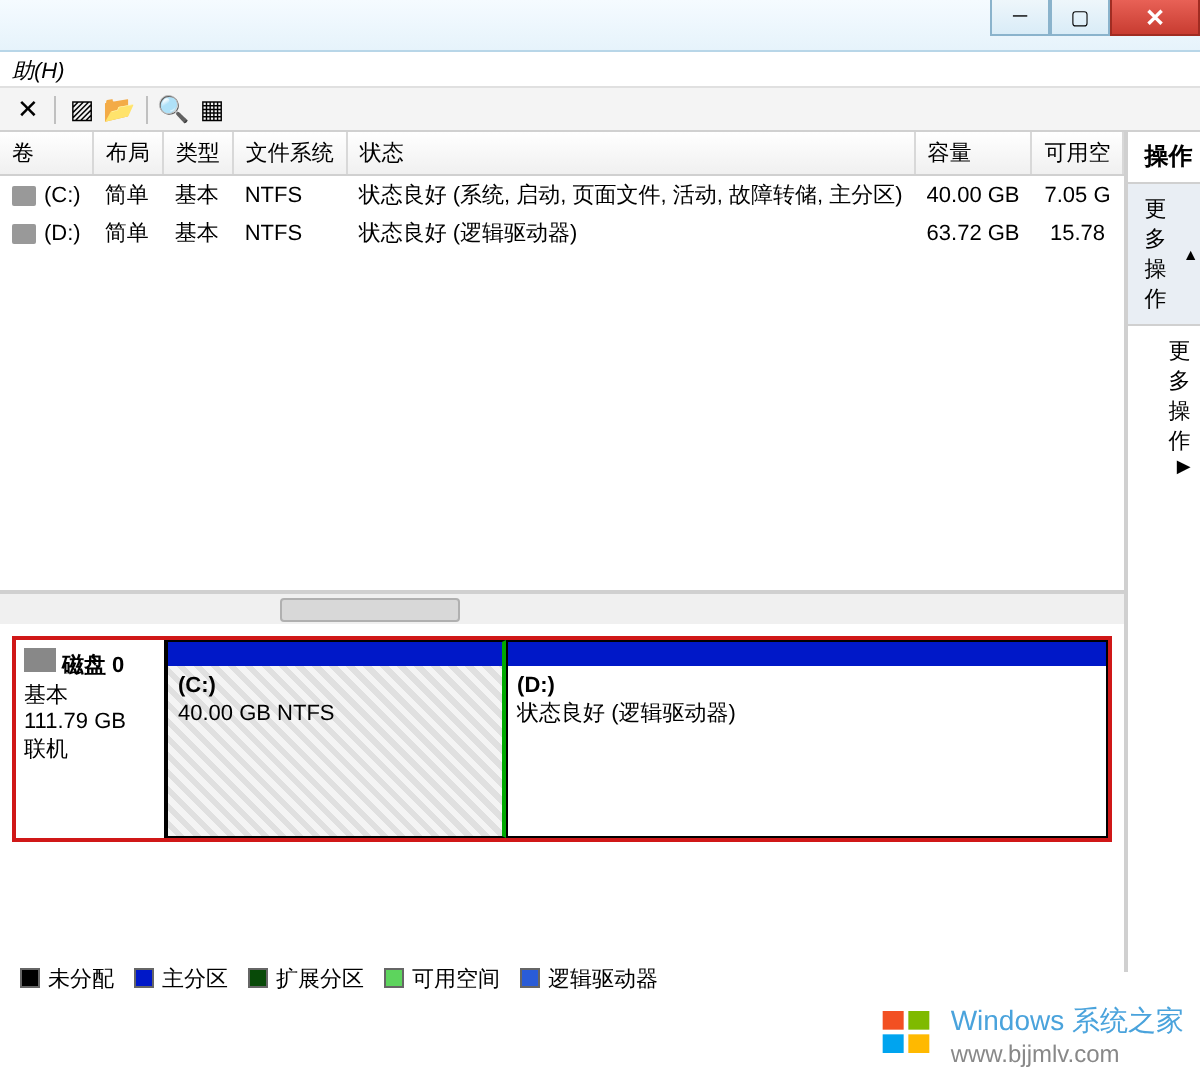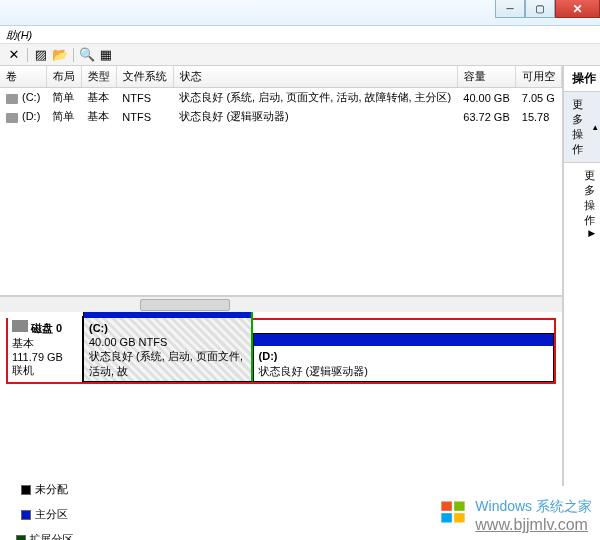--- a/index.html
+++ b/index.html
@@ -24,62 +24,62 @@
   
   .main { display: flex; height: 420px; }
   .left { flex: 0 0 450px; display: flex; flex-direction: column; border-right: 1px solid #d0d0d0; }
   .right { flex: 1; background: #fff; }
 
   
   .vol-list { flex: 0 0 230px; overflow: auto; border-bottom: 1px solid #d0d0d0; background: #fff; }
   table { width: 100%; border-collapse: collapse; font-size: 11px; }
   th { text-align: left; font-weight: normal; padding: 3px 6px; background: linear-gradient(to bottom, #fff, #f0f0f0); border-right: 1px solid #d8d8d8; border-bottom: 1px solid #d0d0d0; white-space: nowrap; }
   td { padding: 2px 6px; white-space: nowrap; }
-  td.num { text-align: left; }
+  td.num { text-align: center; }
   .vol-icon { display: inline-block; width: 12px; height: 10px; background: #999; margin-right: 4px; vertical-align: middle; border-radius: 1px; }
 
   
   .scrollbar-h { height: 16px; background: #f0f0f0; border-top: 1px solid #d0d0d0; position: relative; }
   .scrollbar-h .thumb { position: absolute; left: 140px; width: 90px; height: 12px; top: 2px; background: #d8d8d8; border: 1px solid #b0b0b0; border-radius: 2px; }
 
   
   .disk-pane { flex: 1; background: #fff; padding: 6px; overflow: hidden; }
-  .disk-row { display: flex; border: 2px solid #d01818; height: 66px; align-items: flex-end; }
+  .disk-row { display: flex; border: 2px solid #d01818; height: 103px; }
   .disk-head { width: 75px; background: #fff; border-right: 1px solid #000; padding: 4px; font-size: 11px; }
   .disk-head .dicon { display: inline-block; width: 16px; height: 12px; background: #888; margin-right: 3px; }
   .disk-head .dname { font-weight: bold; }
   .part { flex: 1; border: 1px solid #000; margin: 0; position: relative; background: #fff; }
   .part .phead { height: 12px; background: #0018c8; }
   .part .pbody { padding: 3px 5px; font-size: 11px; line-height: 1.3; height: calc(100% - 12px); overflow: hidden; }
   .part.c .pbody { background: repeating-linear-gradient(45deg, #f4f4f4 0 3px, #e0e0e0 3px 6px); }
   .part.c { border-right: 2px solid #0a0; }
   .part .pname { font-weight: bold; }
 
   
-  .legend { position: absolute; bottom: 42px; left: 4px; height: 18px; display: flex; align-items: center; gap: 10px; font-size: 11px; background: #fff; padding: 2px 6px; flex-direction: column; }
+  .legend { position: absolute; bottom: 42px; left: 4px; height: 18px; display: flex; align-items: center; gap: 10px; font-size: 11px; background: #fff; padding: 2px 6px; }
   .leg { display: flex; align-items: center; gap: 4px; }
   .sw { width: 10px; height: 10px; border: 1px solid #666; }
   .sw.unalloc { background: #000; }
   .sw.primary { background: #0018c8; }
   .sw.ext     { background: #084a08; }
   .sw.free    { background: #5dd45d; }
   .sw.logical { background: #2a5cd8; }
 
   
   .actions { border-left: 1px solid #d0d0d0; }
   .actions-head { padding: 4px 8px; font-size: 12px; background: #fff; border-bottom: 1px solid #d0d0d0; font-weight: bold; }
   .actions-sec { padding: 5px 8px; background: #e9eef4; border-bottom: 1px solid #d0d0d0; display: flex; justify-content: space-between; align-items: center; cursor: pointer; }
   .actions-item { padding: 5px 12px 5px 20px; cursor: pointer; }
   .tri { font-size: 8px; }
 
   
   .watermark { position: absolute; right: 8px; bottom: 6px; display: flex; gap: 8px; font-family: "Segoe UI", "Microsoft YaHei", sans-serif; }
   .watermark .wlogo { width: 28px; height: 28px; }
   .watermark .wtxt1 { font-size: 14px; color: #4aa3dc; }
-  .watermark .wtxt2 { font-size: 16px; color: #888; display: block; text-decoration: underline; }
+  .watermark .wtxt2 { font-size: 12px; color: #888; display: block; }
 </style>
 </head>
 <body>
 
 <div class="titlebar">
   <div class="win-controls">
     <div class="win-btn">
         <span>─</span>
       </div>
     <div class="win-btn">
@@ -154,21 +154,20 @@
           <div><span class="dicon"></span><span class="dname">磁盘 0</span></div>
           <div>基本</div>
           <div>111.79 GB</div>
           <div>联机</div>
         </div>
         <div class="part c" style="flex:40">
           <div class="phead"></div>
           <div class="pbody">
             <div class="pname">(C:)</div>
             <div>40.00 GB NTFS</div>
-            <div>状态良好 (系统, 启动, 页面文件, 活动, 故</div>
           </div>
         </div>
         <div class="part d" style="flex:72">
           <div class="phead"></div>
           <div class="pbody">
             <div class="pname">(D:)</div>
             <div>状态良好 (逻辑驱动器)</div>
           </div>
         </div>
       </div>

